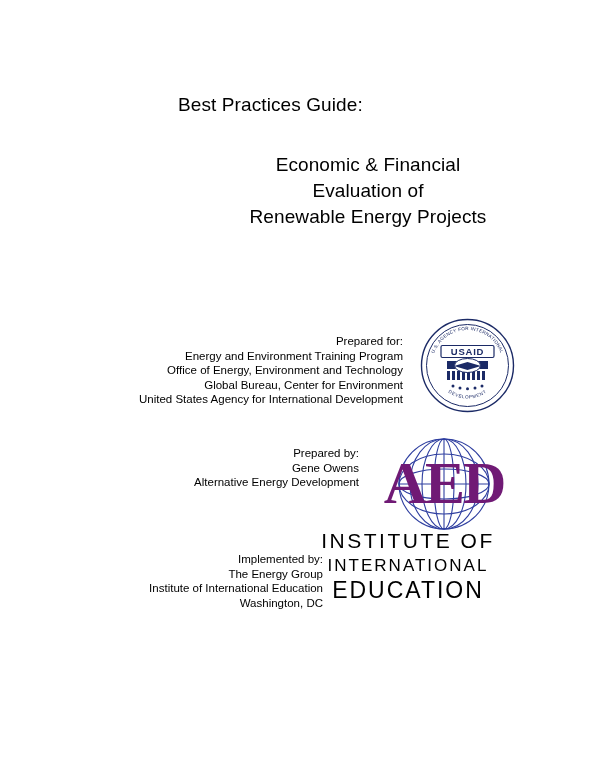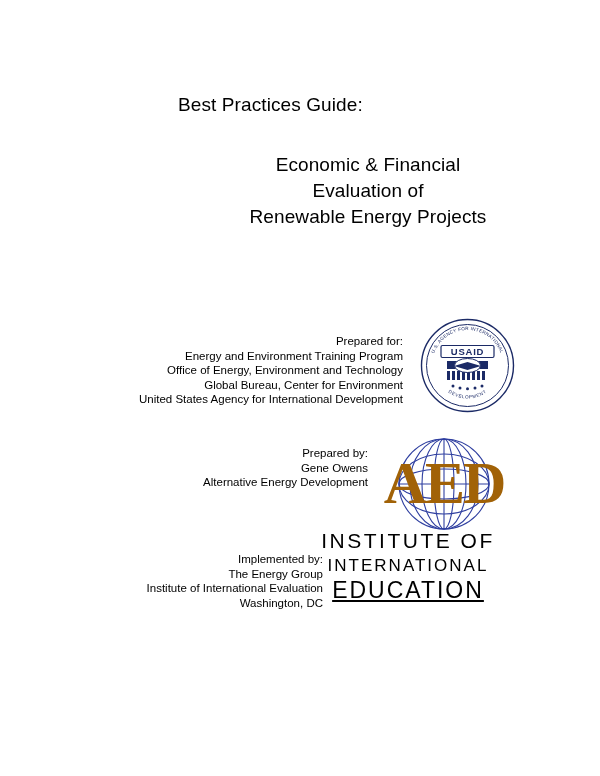--- a/index.html
+++ b/index.html
@@ -46,21 +46,21 @@
   
   .credits {
     position: absolute;
     text-align: right;
     font-size: 11.5px;
     line-height: 14.5px;
   }
   .credits div { white-space: nowrap; }
 
   #prepared-for { left: 40px; top: 334px; width: 363px; }
-  #prepared-by  { left: 43px; top: 446px; width: 325px; }
+  #prepared-by  { left: 34px; top: 446px; width: 325px; }
   #implemented-by { left: 40px; top: 552px; width: 283px; }
 
   
   .usaid-seal {
     position: absolute;
     left: 420px;
     top: 318px;
     width: 95px;
     height: 95px;
   }
@@ -76,40 +76,40 @@
   .aed-text {
     position: absolute;
     left: 0;
     top: 14px;
     width: 152px;
     text-align: center;
     font-family: "Liberation Serif", serif;
     font-size: 60px;
     font-weight: bold;
     letter-spacing: -2px;
-    color: #a16207;
+    color: #701a75;
     line-height: 66px;
   }
 
   
   .iie-mark {
     position: absolute;
     left: 288px;
     top: 528px;
     width: 240px;
     text-align: center;
     color: #000000;
     font-family: "Liberation Sans", sans-serif;
     font-size: 21px;
     letter-spacing: 2.5px;
     line-height: 25px;
     font-weight: 400;
   }
   .iie-mark .l2 { font-size: 17px; letter-spacing: 2px; }
-  .iie-mark .l3 { font-size: 23px; letter-spacing: 2px; text-decoration: underline; }
+  .iie-mark .l3 { font-size: 23px; letter-spacing: 2px; }
 </style>
 </head>
 <body>
 
 <div class="page">
 
   <div class="title-block">
     <div class="title-line1">Best Practices Guide:</div>
     <div class="title-sub">
       <div>Economic &amp; Financial</div>
@@ -187,21 +187,21 @@
         <ellipse cx="76" cy="48" rx="45" ry="15"></ellipse>
         <ellipse cx="76" cy="48" rx="45" ry="30"></ellipse>
       </g>
     </svg>
     <div class="aed-text">AED</div>
   </div>
 
   <div class="credits" id="implemented-by">
     <div>Implemented by:</div>
     <div>The Energy Group</div>
-    <div>Institute of International Evaluation</div>
+    <div>Institute of International Education</div>
     <div>Washington, DC</div>
   </div>
 
   <div class="iie-mark">
     <div class="l1">INSTITUTE OF</div>
     <div class="l2">INTERNATIONAL</div>
     <div class="l3">EDUCATION</div>
   </div>
 
 </div>

